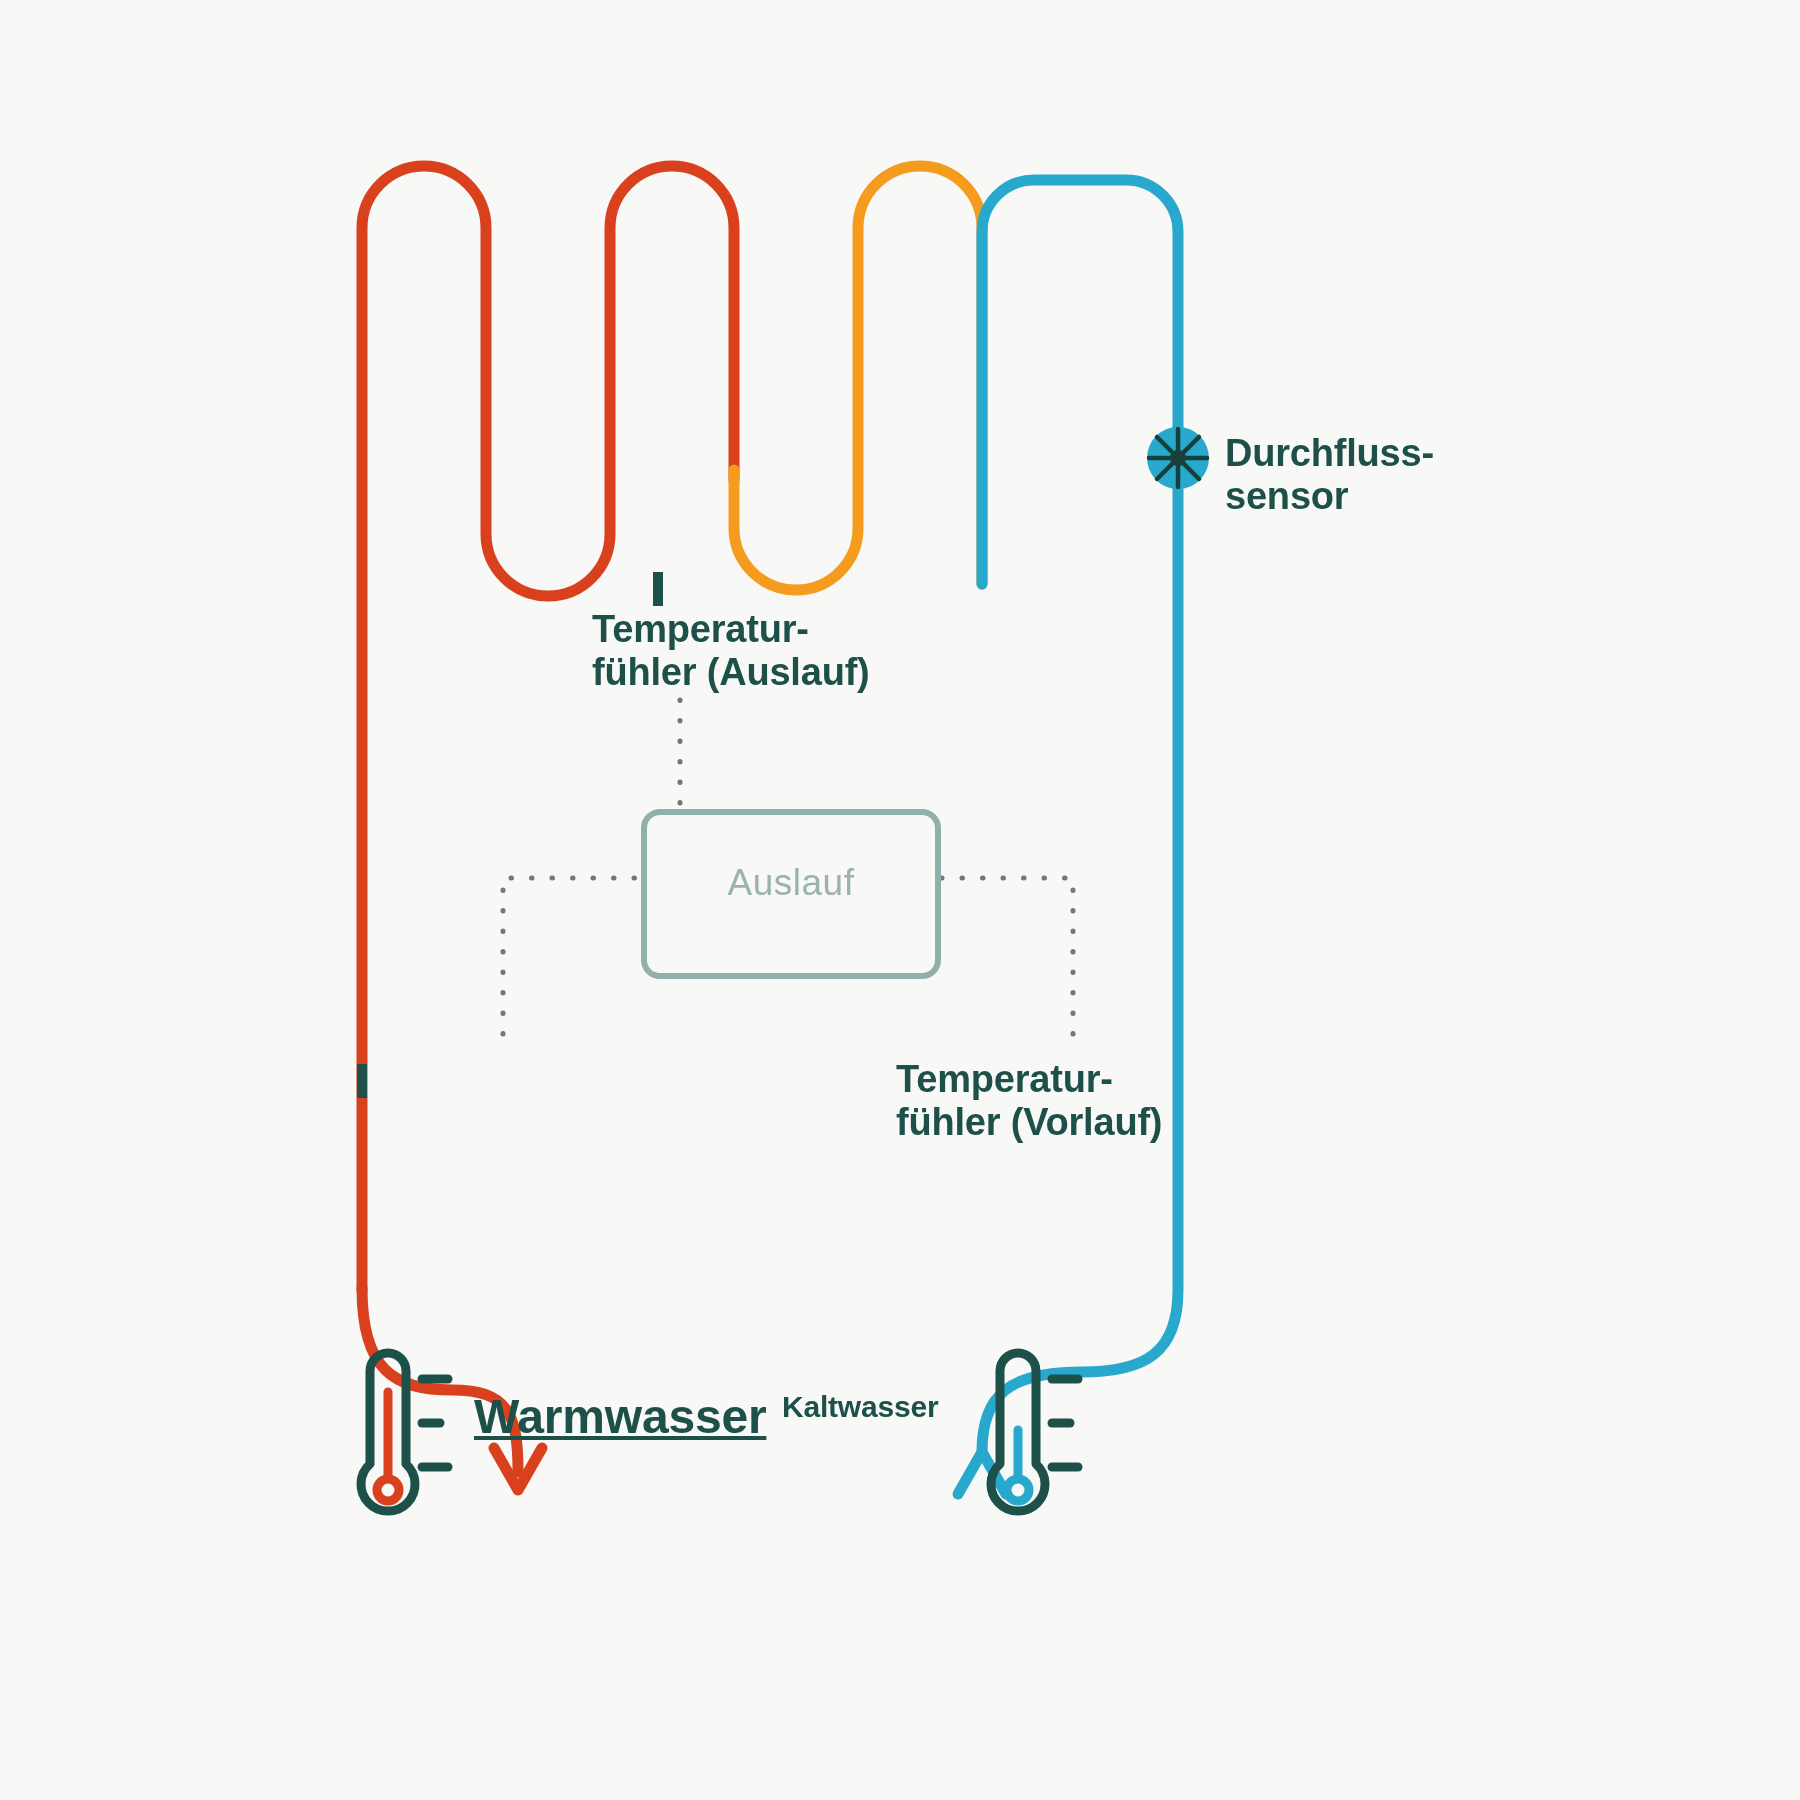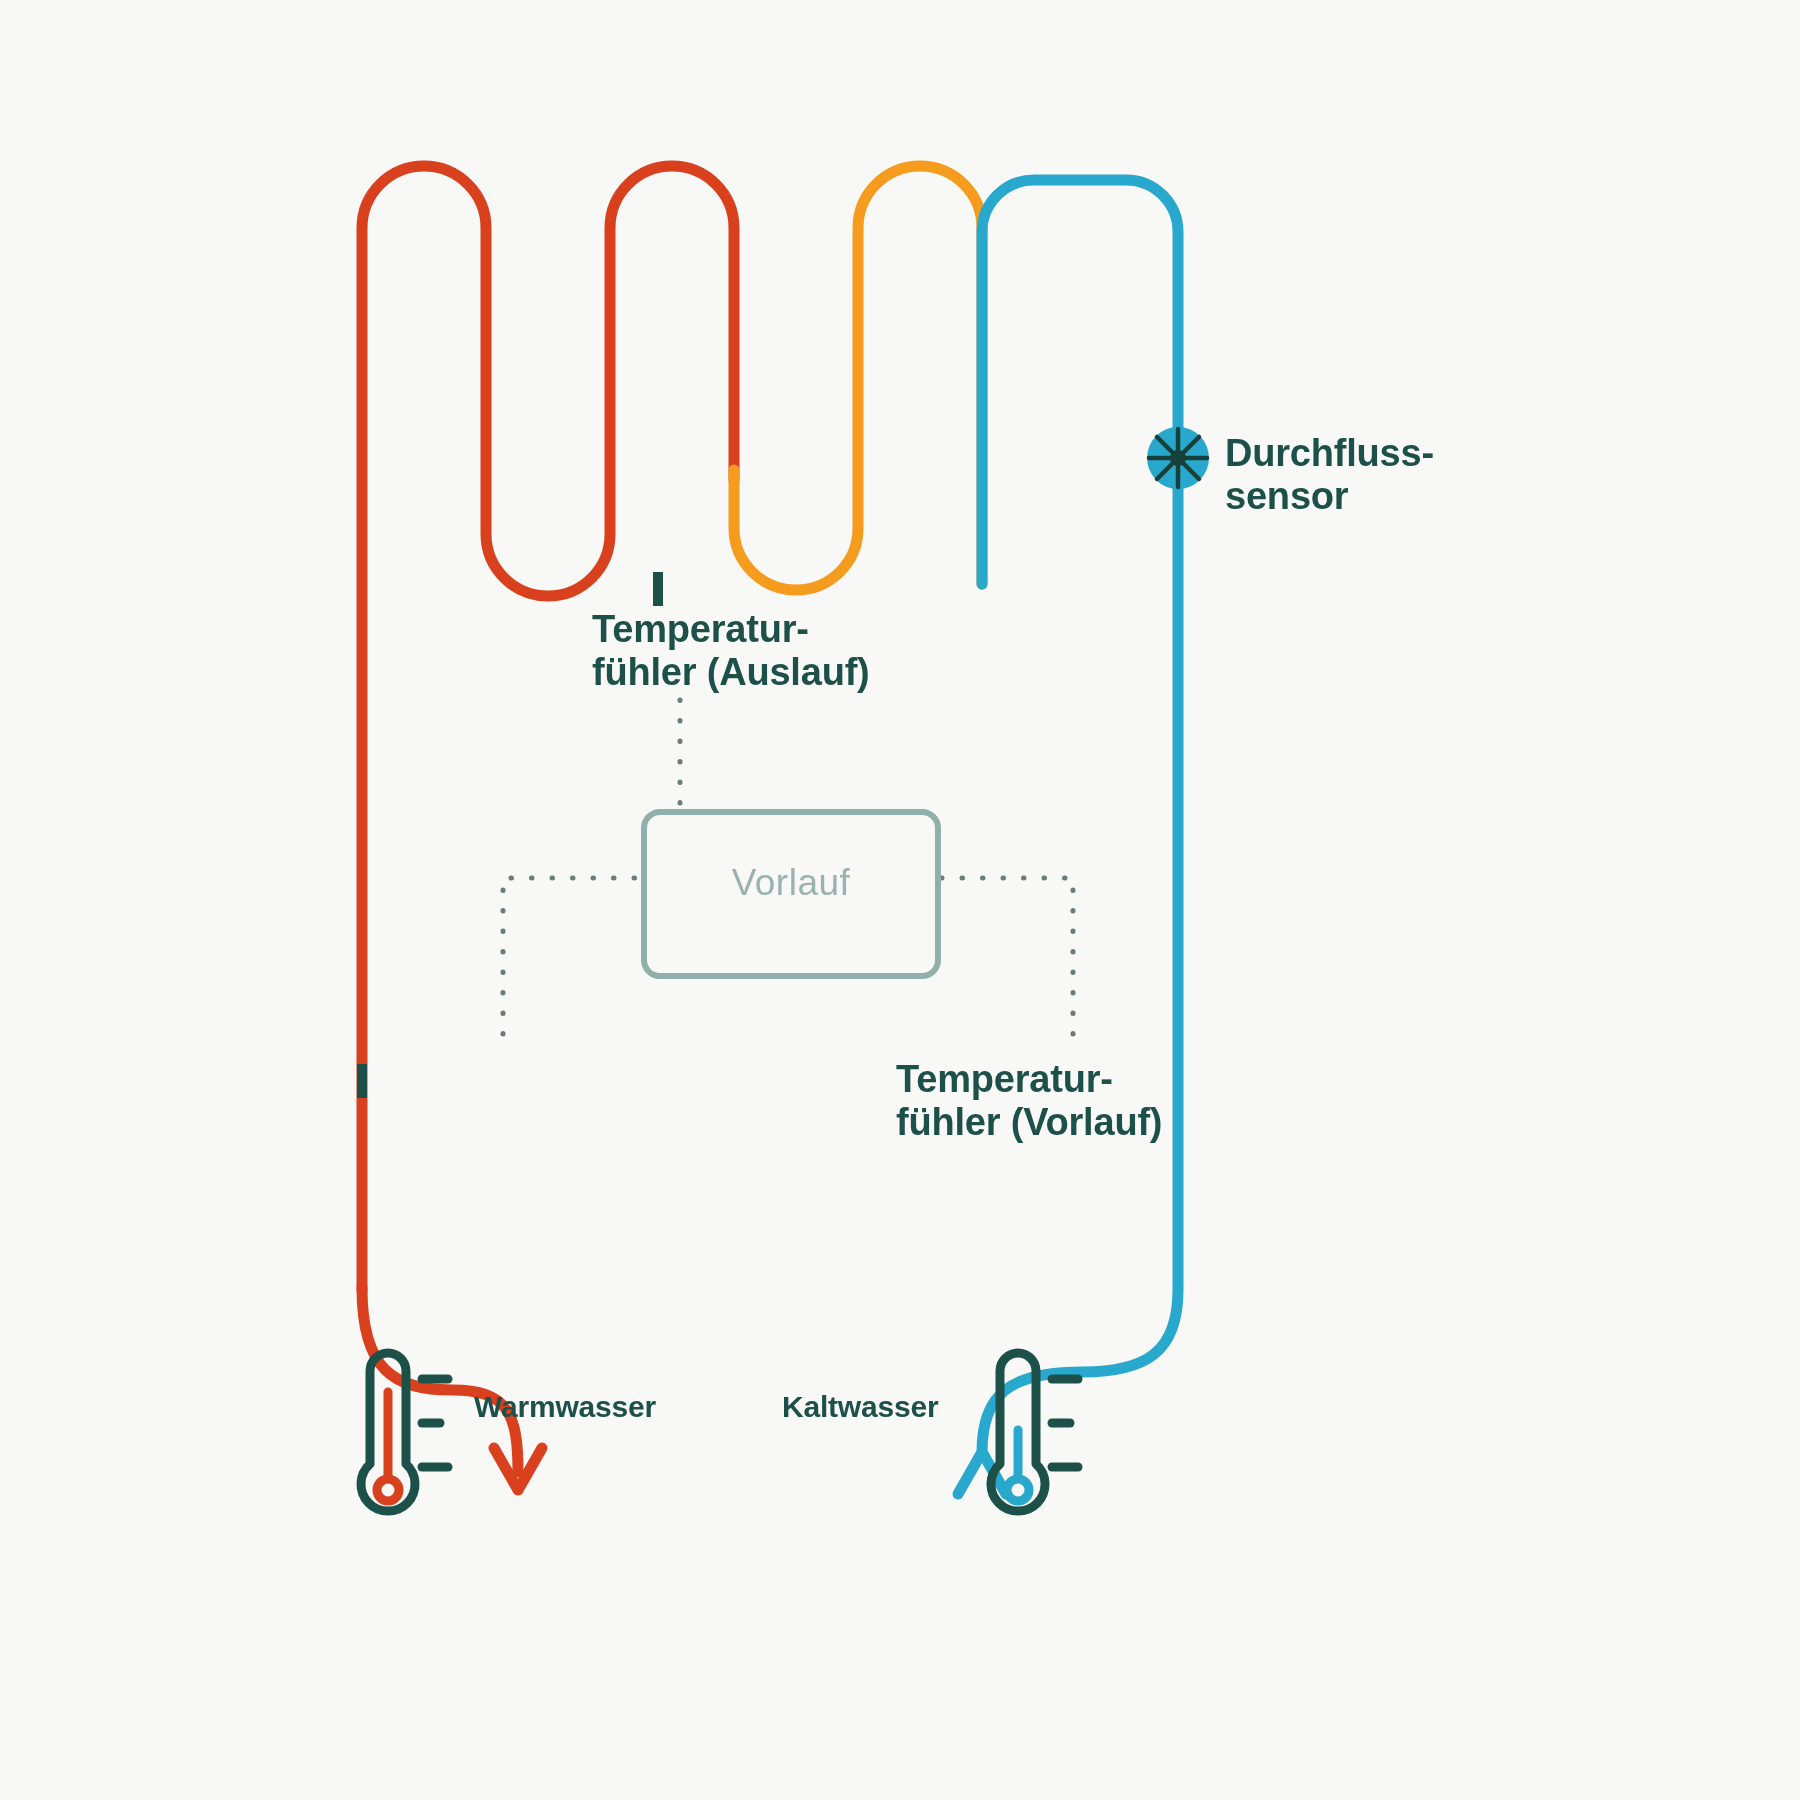--- a/index.html
+++ b/index.html
@@ -18,21 +18,21 @@
     font-weight:bold;
     font-family:"Liberation Sans", sans-serif;
     line-height:1.12;
     white-space:pre-line;
     letter-spacing:-0.2px;
   }
   #lbl-flow{left:1225px;top:432px;font-size:38px;}
   #lbl-out{left:592px;top:608px;font-size:38px;}
   #lbl-safety{left:386px;top:1058px;font-size:38px;}
   #lbl-in{left:896px;top:1058px;font-size:38px;}
-  #lbl-warm{left:474px;top:1390px;font-size:30px;}
+  #lbl-warm{left:474px;top:1390px;font-size:48px;text-decoration:underline;}
   #lbl-cold{left:782px;top:1390px;font-size:30px;}
   #lbl-ctrl{
     position:absolute;left:644px;top:862px;width:294px;
     text-align:center;color:#9bb3b0;font-size:37px;font-weight:normal;
     font-family:"Liberation Sans", sans-serif;letter-spacing:0.5px;
   }
 </style>
 </head>
 <body style="background: rgb(248, 248, 246);">
 
@@ -132,15 +132,15 @@
 </svg>
 
 <div class="lbl" id="lbl-flow">Durchfluss-
 sensor</div>
 <div class="lbl" id="lbl-out">Temperatur-
 fühler (Auslauf)</div>
 <div class="lbl" id="lbl-in">Temperatur-
 fühler (Vorlauf)</div>
 <div class="lbl" id="lbl-warm">Warmwasser</div>
 <div class="lbl" id="lbl-cold">Kaltwasser</div>
-<div id="lbl-ctrl">Vorlauf</div>
+<div id="lbl-ctrl">Auslauf</div>
 
 </div>
 
 </body></html>

